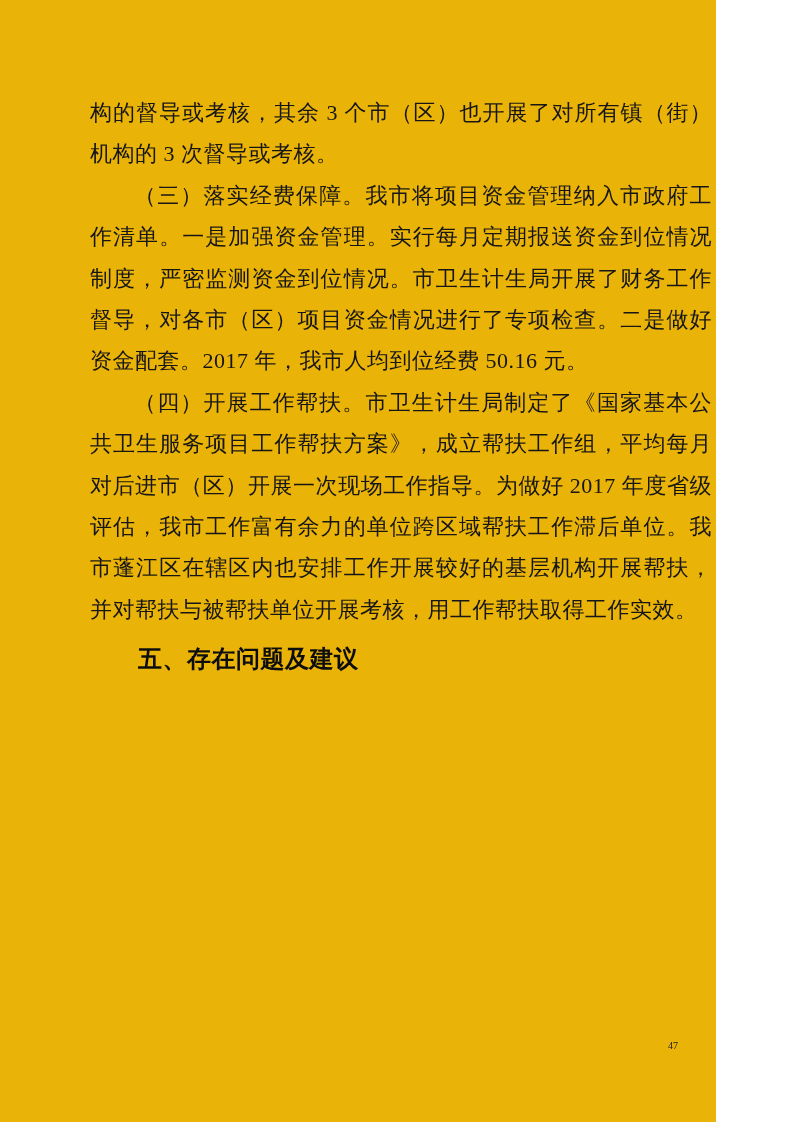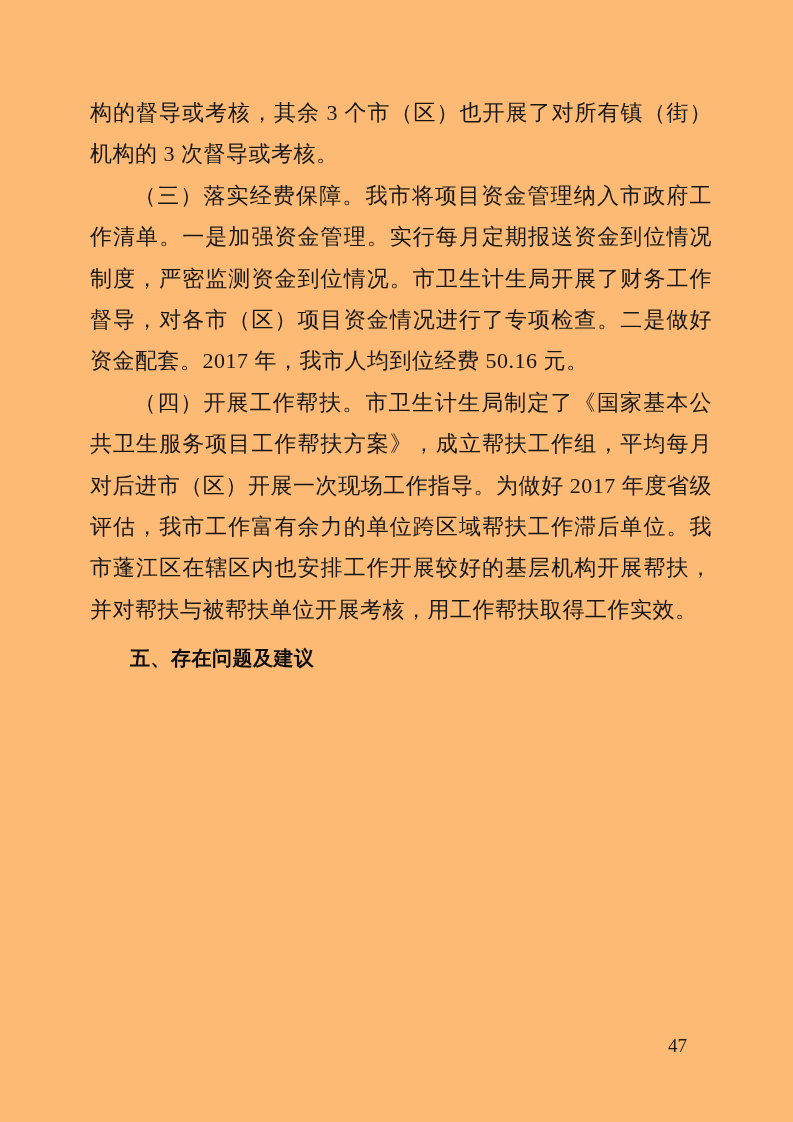--- a/index.html
+++ b/index.html
@@ -2,23 +2,23 @@
 <html><head>
 <meta charset="utf-8">
 <style>
   html, body {
     margin: 0;
     padding: 0;
     background: #ffffff;
   }
   .page {
     position: relative;
-    width: 793px;
+    width: 716px;
     height: 1122px;
-    background: #fdba74;
+    background: #eab308;
     overflow: hidden;
     font-family: "Liberation Serif", "DejaVu Serif", serif;
     color: #161616;
   }
   .content {
     position: absolute;
     left: 90px;
     top: 92px;
     width: 622px;
     font-size: 22px;
@@ -29,31 +29,31 @@
   .para {
     margin: 0;
     text-indent: 2em;
   }
   .para.continuation {
     text-indent: 0;
   }
   .section-heading {
     margin: 8px 0 0 0;
     text-indent: 2em;
-    font-size: 20px;
+    font-size: 24px;
     line-height: 41.4px;
     font-weight: bold;
     font-family: "Liberation Sans", "DejaVu Sans", sans-serif;
     color: #0d0d0d;
   }
   .page-number {
     position: absolute;
     left: 668px;
     top: 1036px;
-    font-size: 19px;
+    font-size: 10px;
     line-height: 20px;
     color: #1c1c1c;
     font-family: "Liberation Serif", "DejaVu Serif", serif;
   }
 </style>
 </head>
 <body>
 
 <div class="page">
   <div class="content">

